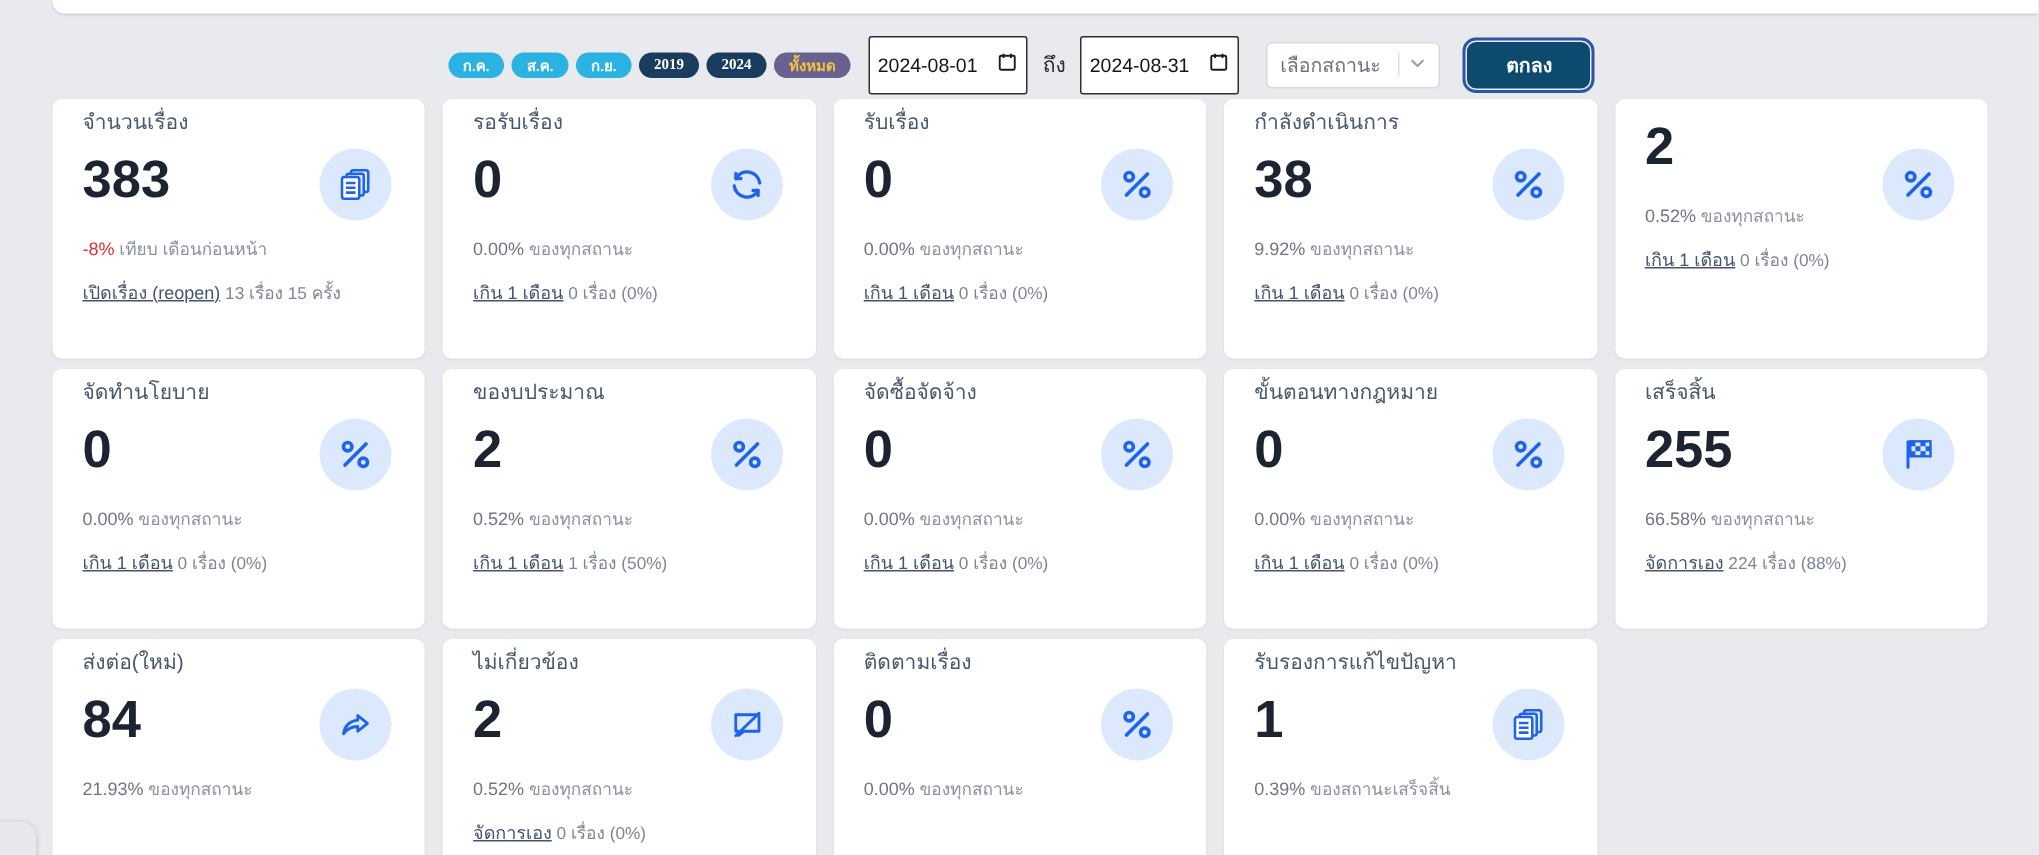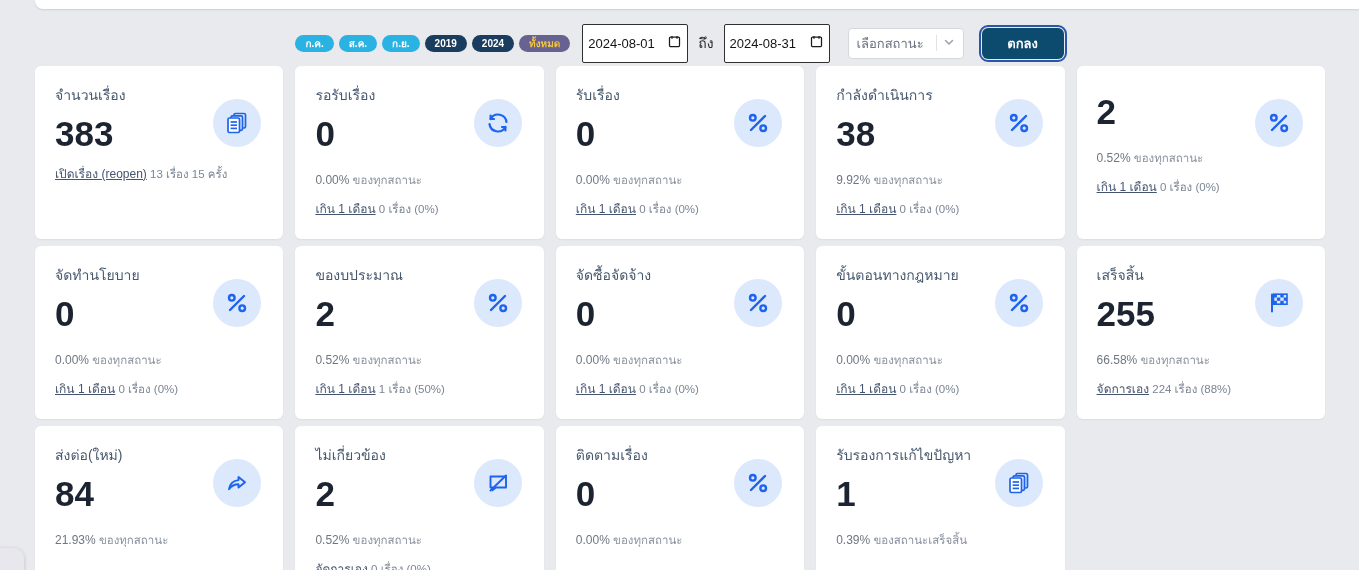--- a/index.html
+++ b/index.html
@@ -12,21 +12,21 @@
   .top-strip {
     position: absolute; top: 0; left: 35px; right: 0; height: 9px;
     background: #ffffff; border-radius: 0 0 0 8px;
     box-shadow: 0 1px 2px rgba(0,0,0,.12);
   }
   
   .filter-bar {
     position: absolute; top: 24px; left: 0; right: 0; height: 38px;
     display: flex; align-items: center; justify-content: center; gap: 8px;
   }
-  .pills { display: flex; align-items: center; gap: 5px; margin-right: 4px; }
+  .pills { display: flex; align-items: center; gap: 5px; margin-right: 4px; font-family: Liberation Serif, serif; }
   .pill {
     height: 17px; padding: 0 10px; border-radius: 9px; border: none;
     font-size: 10px; font-weight: bold; color: #fff; cursor: pointer;
     display: inline-flex; align-items: center; font-family: inherit;
   }
   .pill.cyan   { background: #29b2e2; }
   .pill.navy   { background: #1a3c5e; }
   .pill.purple { background: #67628f; color: #f2c43d; }
   .date-input {
     width: 106px; height: 39px; background: #fff; border: 1.6px solid #2f2f2f;
@@ -51,21 +51,21 @@
     outline: 2px solid #2b55a8; outline-offset: 1px;
   }
   
   .grid {
     position: absolute; top: 66px; left: 35px; right: 34px;
     display: grid; grid-template-columns: repeat(5, 1fr);
     column-gap: 12px; row-gap: 7px;
   }
   .card {
     background: #fff; border-radius: 6px; height: 173px; position: relative;
-    padding: 18px 20px; box-shadow: 0 1px 2px rgba(30,40,60,.06);
+    padding: 4px 20px; box-shadow: 0 1px 2px rgba(30,40,60,.06);
   }
   .card-title { font-size: 14px; color: #47586e; }
   .card-value { font-size: 35px; font-weight: bold; color: #1b2430; margin-top: 9px; line-height: 1.1; }
   .icon-circle {
     position: absolute; top: 33px; right: 22px; width: 48px; height: 48px;
     border-radius: 50%; background: #dce8fb; display: flex;
     align-items: center; justify-content: center;
   }
   .icon-circle svg { width: 24px; height: 24px; }
   .card-stat { font-size: 12px; color: #6e7681; margin-top: 17px; }
@@ -140,20 +140,21 @@
       <div class="icon-circle">
         <svg viewBox="0 0 24 24" stroke="#1d63ed" stroke-width="1.7">
           <rect x="9" y="2.5" width="11.5" height="14.5" rx="1.5" fill="#dce8fb"></rect>
           <rect x="6" y="4.8" width="11.5" height="14.5" rx="1.5" fill="#dce8fb"></rect>
           <rect x="3" y="7" width="11.5" height="14.5" rx="1.5" fill="#ffffff"></rect>
           <line x1="5.6" y1="11" x2="12" y2="11"></line>
           <line x1="5.6" y1="14.2" x2="12" y2="14.2"></line>
           <line x1="5.6" y1="17.4" x2="12" y2="17.4"></line>
         </svg>
       </div>
+      <div class="card-stat"><span class="neg">-8%</span><span class="sfx"> เทียบ เดือนก่อนหน้า</span></div>
       <div class="card-linkline"><a>เปิดเรื่อง (reopen)</a><span class="sfx"> 13 เรื่อง 15 ครั้ง</span></div>
     </div>
     <div class="card">
       <div class="card-title">รอรับเรื่อง</div>
       <div class="card-value">0</div>
       <div class="icon-circle">
         <svg viewBox="0 0 24 24" fill="none" stroke="#1d63ed" stroke-width="2.2" stroke-linecap="round" stroke-linejoin="round">
           <path d="M20.5 11a8.5 8.5 0 0 0-15.9-3"></path>
           <path d="M4.6 4.6v3.4h3.4"></path>
           <path d="M3.5 13a8.5 8.5 0 0 0 15.9 3"></path>

